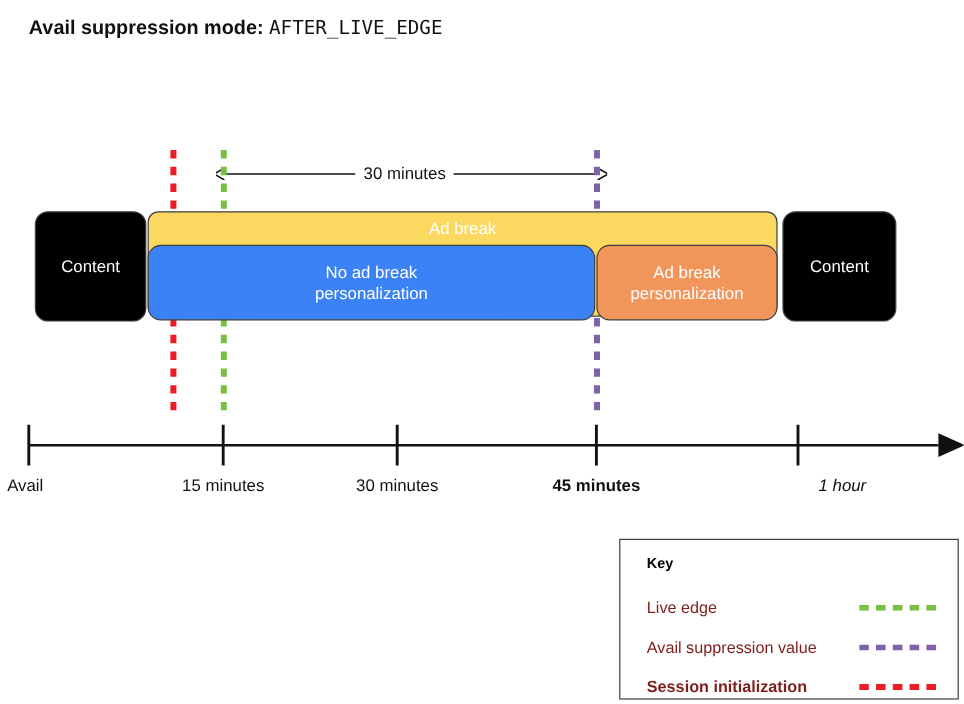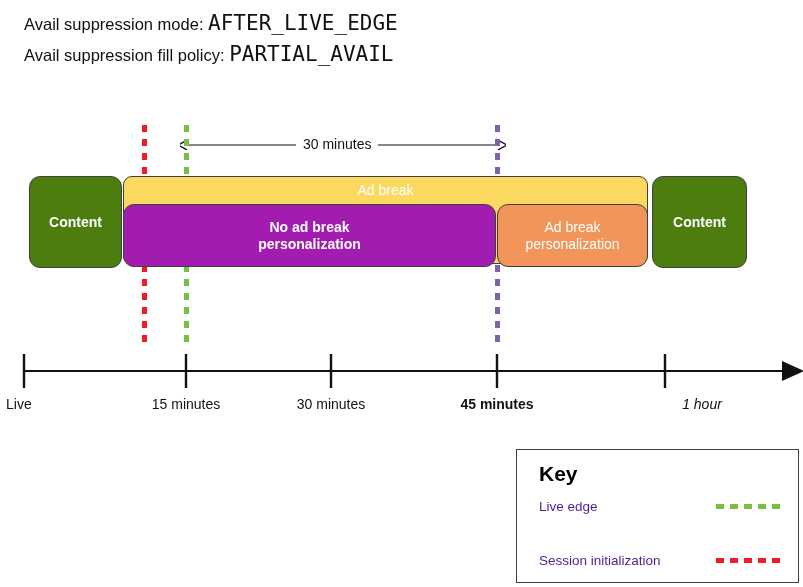--- a/index.html
+++ b/index.html
@@ -23,24 +23,25 @@
     top: 8px;
   }
   .param-line {
     font-size: 16.5px;
     line-height: 30px;
     white-space: nowrap;
     color: #111111;
   }
   .param-label {
     font-family: "Liberation Sans", sans-serif;
+    font-weight: bold;
   }
   .param-value {
     font-family: "DejaVu Sans Mono", monospace;
-    font-size: 21px;
+    font-size: 16px;
     letter-spacing: 0px;
   }
 
   
   #stage {
     position: absolute;
     left: 0;
     top: 0;
     width: 803px;
     height: 445px;
@@ -53,23 +54,23 @@
     border: 1.4px solid #3f3f3f;
     border-radius: 11px;
     display: flex;
     align-items: center;
     justify-content: center;
     text-align: center;
     color: #ffffff;
     font-size: 14px;
     line-height: 17px;
   }
-  .block-content     { background: #4d7c0f; font-weight: bold; }
+  .block-content     { background: #000000; }
   .block-adbreak     { background: #fbd860; border-radius: 9px; }
-  .block-noadpers    { background: #a21caf; font-weight: bold; }
+  .block-noadpers    { background: #3b82f6; }
   .block-adpers      { background: #f2955a; }
 
   .block-adbreak .block-label {
     width: 100%;
     text-align: center;
   }
 
   
   .dur-arrow {
     position: absolute;
@@ -102,58 +103,54 @@
     width: 283px;
     height: 134px;
     box-sizing: border-box;
     border: 1.3px solid #404040;
     background: #ffffff;
   }
   .key-title {
     position: absolute;
     left: 22px;
     top: 12px;
-    font-size: 21px;
+    font-size: 12px;
     font-weight: bold;
     color: #000000;
   }
   .key-row {
     position: absolute;
     left: 22px;
     width: 245px;
     height: 20px;
     display: flex;
     align-items: center;
     justify-content: space-between;
   }
   .key-row-label {
     font-size: 13.5px;
-    color: #4c1d95;
+    color: #7f1d1d;
     white-space: nowrap;
   }
   .key-swatch {
     width: 68px;
     height: 5px;
     flex: none;
   }
   .key-row-0 { top: 46px; }
   .key-row-1 { top: 79px; }
-  .key-row-2 { top: 100px; }
+  .key-row-2 { top: 112px; font-weight: bold; }
 </style>
 </head>
 <body>
 
 <div class="params">
   <div class="param-line">
     <span class="param-label">Avail suppression mode:</span>
     <span class="param-value">AFTER_LIVE_EDGE</span>
-  </div>
-  <div class="param-line">
-    <span class="param-label">Avail suppression fill policy:</span>
-    <span class="param-value">PARTIAL_AVAIL</span>
   </div>
 </div>
 
 <div id="stage">
 
   <svg class="dur-arrow" style="left:180px; top:133px;" width="326" height="26" viewBox="0 0 326 26">
     <defs>
       <marker id="arrL" markerWidth="9" markerHeight="9" refX="8" refY="4.5" orient="auto">
         <path d="M8,0 L0,4.5 L8,9" fill="none" stroke="#111" stroke-width="1.2"></path>
       </marker>
@@ -204,38 +201,44 @@
       </marker>
     </defs>
     <line x1="24" y1="26" x2="782" y2="26" stroke="#111111" stroke-width="2.2" marker-end="url(#axisArrow)"></line>
     <line x1="24" y1="9" x2="24" y2="43" stroke="#111111" stroke-width="2.4"></line>
     <line x1="186" y1="9" x2="186" y2="43" stroke="#111111" stroke-width="2.4"></line>
     <line x1="331" y1="9" x2="331" y2="43" stroke="#111111" stroke-width="2.4"></line>
     <line x1="497" y1="9" x2="497" y2="43" stroke="#111111" stroke-width="2.4"></line>
     <line x1="665" y1="9" x2="665" y2="43" stroke="#111111" stroke-width="2.4"></line>
   </svg>
 
-  <div class="axis-tick-label left-aligned" style="left:6px; top:396px;">Live</div>
+  <div class="axis-tick-label left-aligned" style="left:6px; top:396px;">Avail</div>
   <div class="axis-tick-label" style="left:186px; top:396px;">15 minutes</div>
   <div class="axis-tick-label" style="left:331px; top:396px;">30 minutes</div>
   <div class="axis-tick-label" style="left:497px; top:396px;font-weight:bold;">45 minutes</div>
   <div class="axis-tick-label" style="left:702px; top:396px;font-style:italic;">1 hour</div>
 
 </div>
 
 <div class="key-box">
   <div class="key-title">Key</div>
 
   <div class="key-row key-row-0">
     <span class="key-row-label">Live edge</span>
     <svg class="key-swatch" viewBox="0 0 68 5">
       <line x1="0" y1="2.5" x2="68" y2="2.5" stroke="#77c043" stroke-width="5" stroke-dasharray="8,6"></line>
     </svg>
   </div>
 
+  <div class="key-row key-row-1">
+    <span class="key-row-label">Avail suppression value</span>
+    <svg class="key-swatch" viewBox="0 0 68 5">
+      <line x1="0" y1="2.5" x2="68" y2="2.5" stroke="#7f62ab" stroke-width="5" stroke-dasharray="8,6"></line>
+    </svg>
+  </div>
 
   <div class="key-row key-row-2">
     <span class="key-row-label">Session initialization</span>
     <svg class="key-swatch" viewBox="0 0 68 5">
       <line x1="0" y1="2.5" x2="68" y2="2.5" stroke="#ee1c25" stroke-width="5" stroke-dasharray="8,6"></line>
     </svg>
   </div>
 </div>
 
 </body></html>

